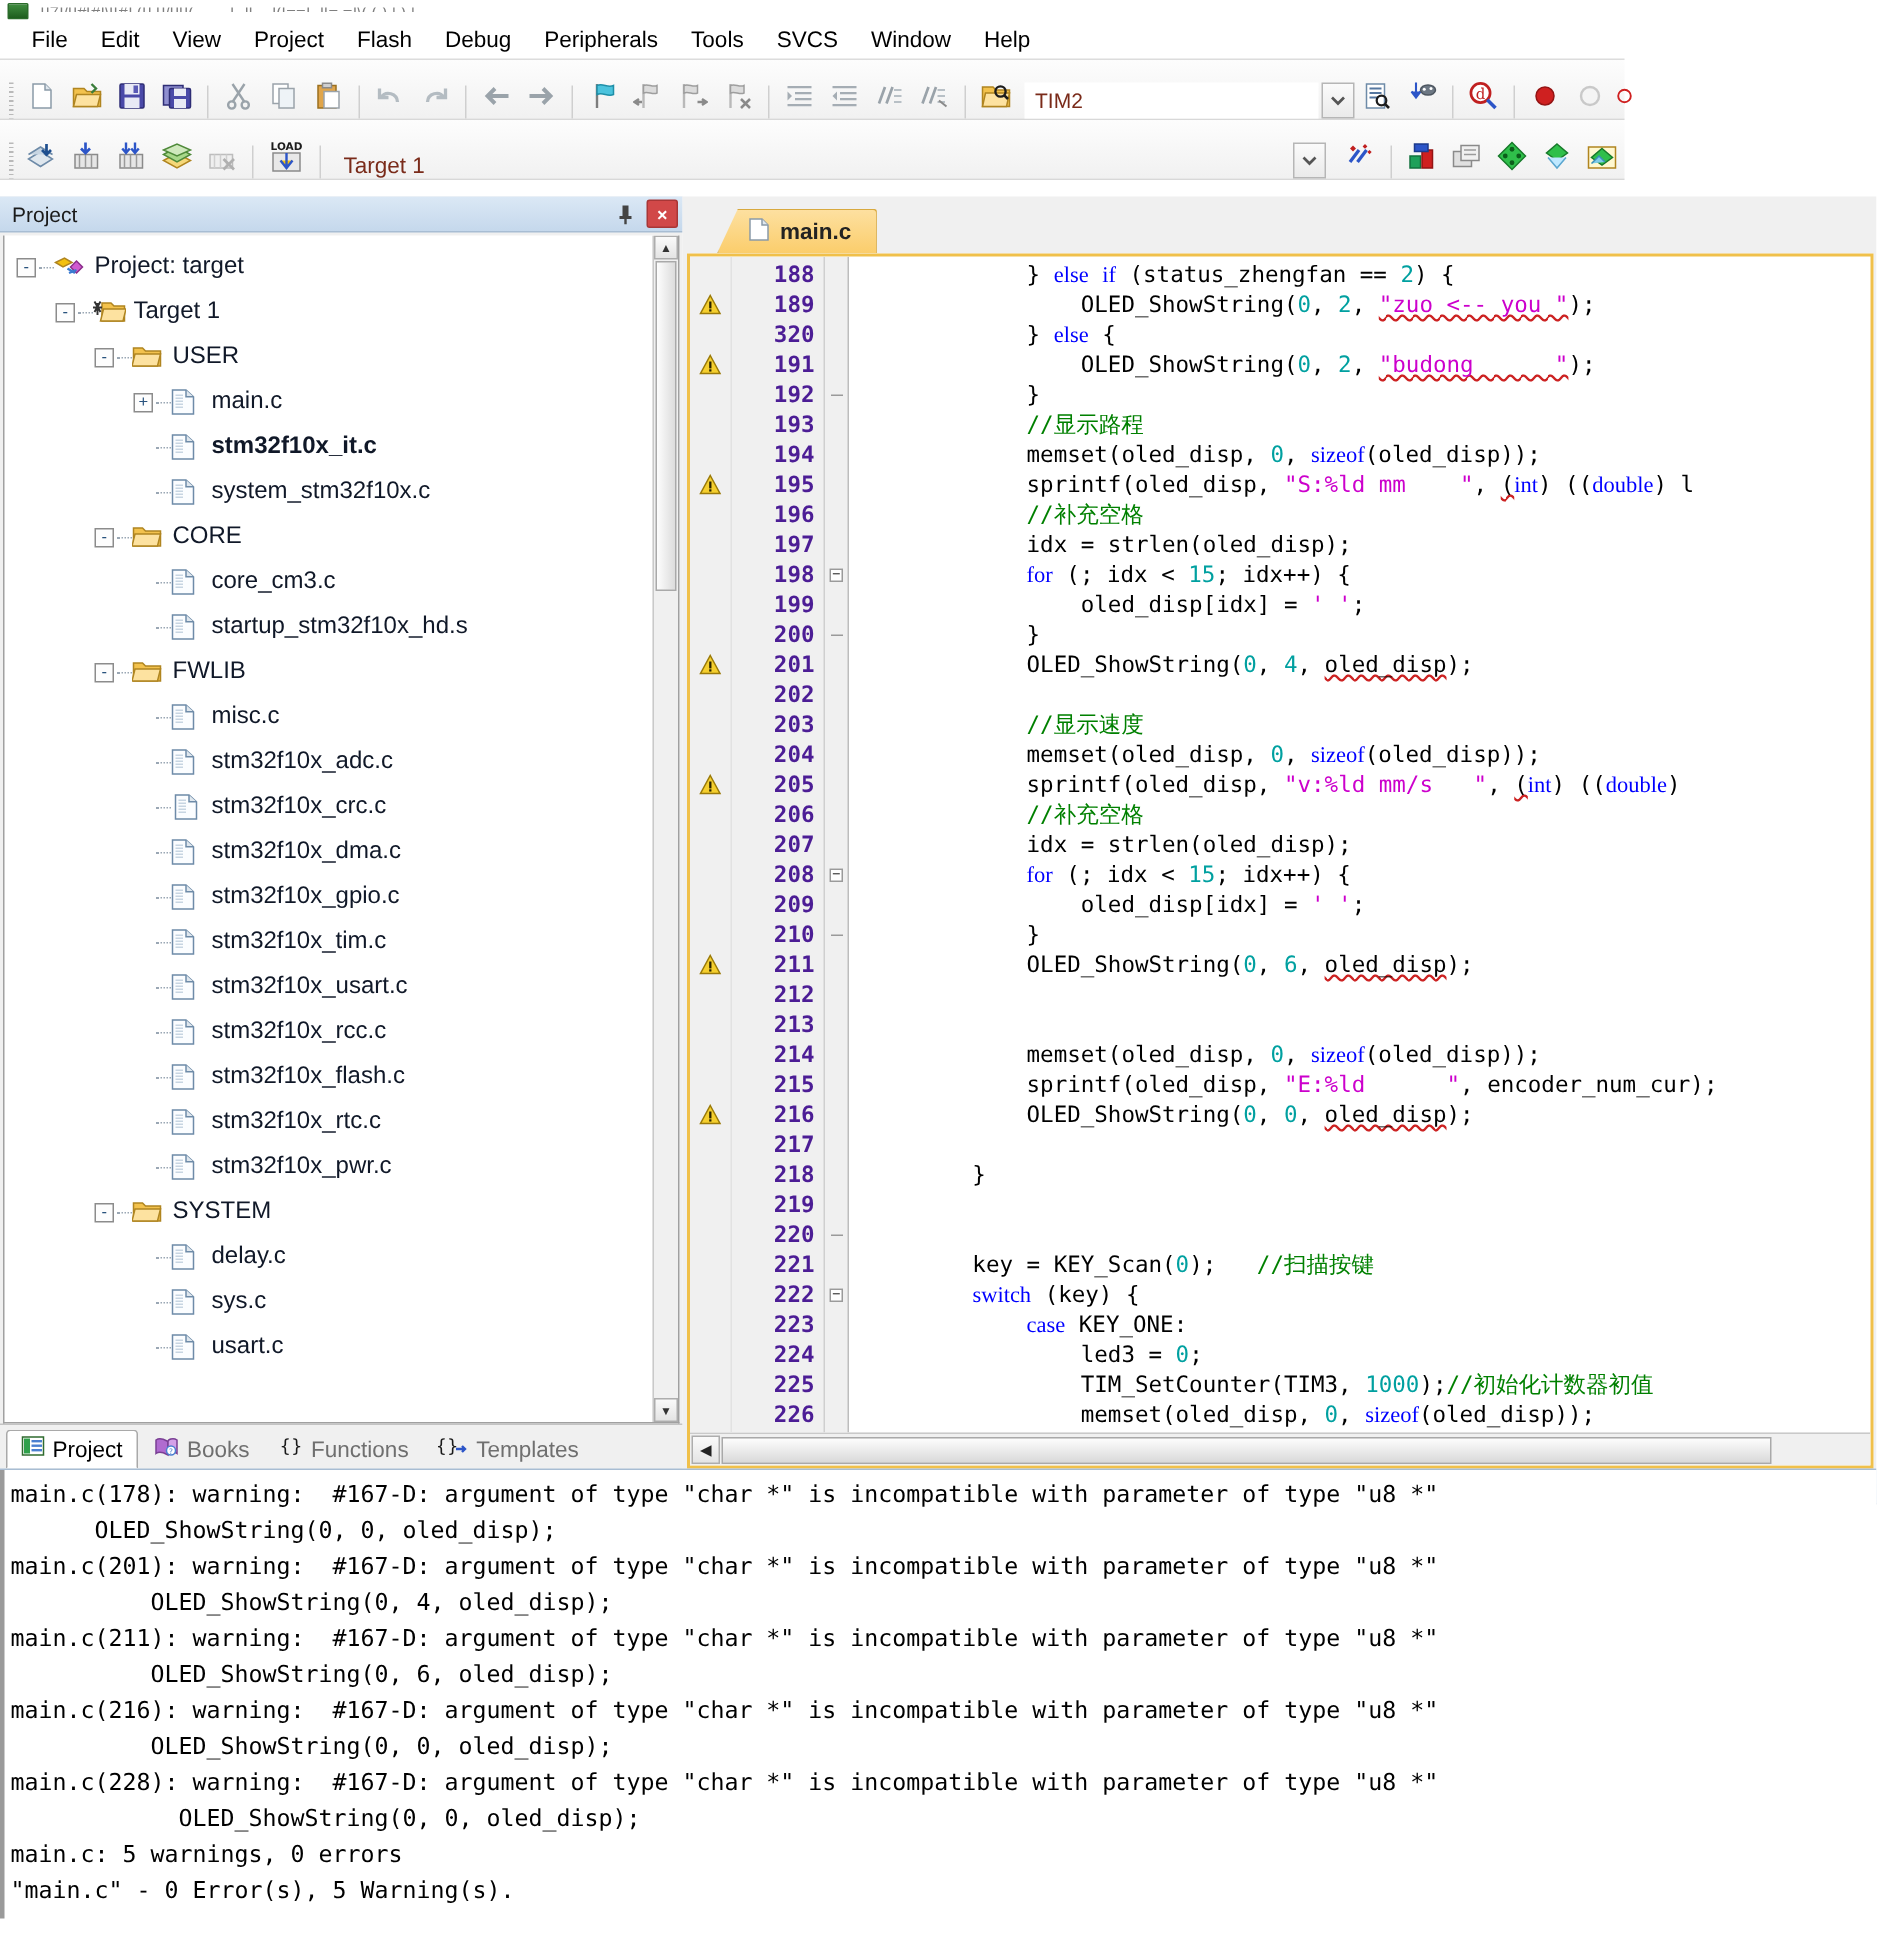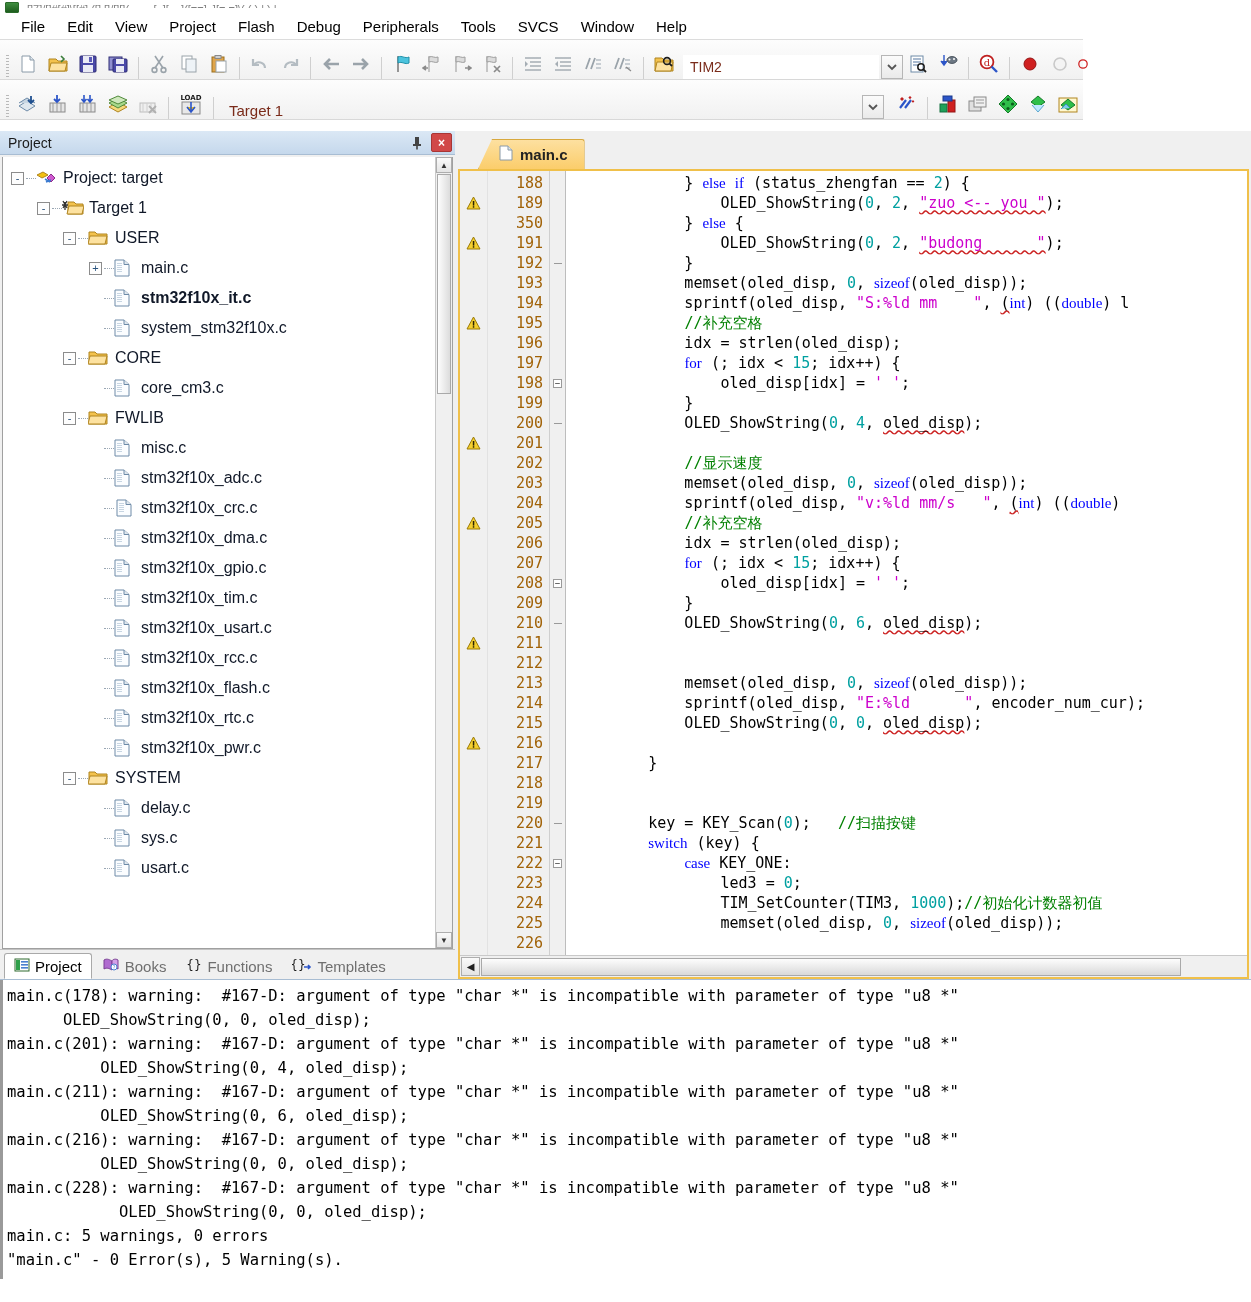--- a/index.html
+++ b/index.html
@@ -239,21 +239,21 @@
   }
   .code-text {
     flex: 1; padding: 2px 0 0 10px; overflow: hidden;
     position: relative;
   }
   .ln, .cl, .eg, .fg {
     height: 20px; line-height: 20px;
     font-family: "DejaVu Sans Mono", monospace;
     font-size: 15px; white-space: pre;
   }
-  .ln { color: #a16207; }
+  .ln { color: #4c1d95; font-weight: bold; }
   .eg { display: flex; align-items: center; justify-content: center; }
   .fg { display: flex; align-items: center; justify-content: center; }
   .cl { color: #000; }
   .kw   { color: #0000ff; font-family: Liberation Serif, serif; }
   .num  { color: #00a0a0; }
   .str  { color: #cc00cc; }
   .cmt  { color: #008000; }
   .wavy { text-decoration: underline wavy #cc2222; text-decoration-skip-ink: none; }
 
   .fold-box {
@@ -775,20 +775,36 @@
                   <path d="M10 1v4.5h5" fill="#dfe7ee" stroke="#6e8ba8"></path>
                   <g fill="#c7d5e2">
                     <rect x="3" y="4" width="5" height="1"></rect>
                     <rect x="3" y="6" width="5" height="1"></rect>
                     <rect x="3" y="8" width="5" height="1"></rect>
                     <rect x="3" y="10" width="5" height="1"></rect>
                     <rect x="3" y="12" width="5" height="1"></rect>
                   </g>
                 </svg></span>
               <span class="tlabel">core_cm3.c</span>
+            </div>
+            <div class="tnode" style="padding-left: 78px;">
+              <div class="expander empty"></div>
+              <div class="dots"></div>
+              <span class="ticon"><svg width="16" height="18" viewBox="0 0 16 18">
+                  <path d="M1 1h9l5 4.5V17H1z" fill="#fbfdff" stroke="#6e8ba8"></path>
+                  <path d="M10 1v4.5h5" fill="#dfe7ee" stroke="#6e8ba8"></path>
+                  <g fill="#c7d5e2">
+                    <rect x="3" y="4" width="5" height="1"></rect>
+                    <rect x="3" y="6" width="5" height="1"></rect>
+                    <rect x="3" y="8" width="5" height="1"></rect>
+                    <rect x="3" y="10" width="5" height="1"></rect>
+                    <rect x="3" y="12" width="5" height="1"></rect>
+                  </g>
+                </svg></span>
+              <span class="tlabel">startup_stm32f10x_hd.s</span>
             </div>
             <div class="tnode" style="padding-left: 52px;">
               <div class="expander">-</div>
               <div class="dots"></div>
               <span class="ticon"><svg width="20" height="18" viewBox="0 0 20 18">
                   <path d="M1 3h6l2 2h10v10H1z" fill="#f3c24d" stroke="#b08520"></path>
                   <path d="M2 7h17l-2 8H0z" fill="#fde2a0" stroke="#b08520"></path>
                 </svg></span>
               <span class="tlabel">FWLIB</span>
             </div>
@@ -1155,21 +1171,21 @@
               <div class="eg"></div>
               <div class="eg"></div>
               <div class="eg"></div>
               <div class="eg"></div>
               <div class="eg"></div>
               <div class="eg"></div>
             </div>
           <div class="num-gutter" id="num-gutter">
               <div class="ln">188</div>
               <div class="ln">189</div>
-              <div class="ln">350</div>
+              <div class="ln">320</div>
               <div class="ln">191</div>
               <div class="ln">192</div>
               <div class="ln">193</div>
               <div class="ln">194</div>
               <div class="ln">195</div>
               <div class="ln">196</div>
               <div class="ln">197</div>
               <div class="ln">198</div>
               <div class="ln">199</div>
               <div class="ln">200</div>
@@ -1240,20 +1256,21 @@
               <div class="fg"></div>
               <div class="fg"></div>
               <div class="fg"></div>
             </div>
           <div class="code-text" id="code-text">
               <div class="cl">            } <span class="kw">else</span> <span class="kw">if</span> (status_zhengfan == <span class="num">2</span>) {</div>
               <div class="cl">                OLED_ShowString(<span class="num">0</span>, <span class="num">2</span>, <span class="str wavy">"zuo &lt;-- you "</span>);</div>
               <div class="cl">            } <span class="kw">else</span> {</div>
               <div class="cl">                OLED_ShowString(<span class="num">0</span>, <span class="num">2</span>, <span class="str wavy">"budong      "</span>);</div>
               <div class="cl">            }</div>
+              <div class="cl">            <span class="cmt">//显示路程</span></div>
               <div class="cl">            memset(oled_disp, <span class="num">0</span>, <span class="kw">sizeof</span>(oled_disp));</div>
               <div class="cl">            sprintf(oled_disp, <span class="str">"S:%ld mm    "</span>, <span class="wavy">(</span><span class="kw">int</span>) ((<span class="kw">double</span>) l</div>
               <div class="cl">            <span class="cmt">//补充空格</span></div>
               <div class="cl">            idx = strlen(oled_disp);</div>
               <div class="cl">            <span class="kw">for</span> (; idx &lt; <span class="num">15</span>; idx++) {</div>
               <div class="cl">                oled_disp[idx] = <span class="str">' '</span>;</div>
               <div class="cl">            }</div>
               <div class="cl">            OLED_ShowString(<span class="num">0</span>, <span class="num">4</span>, <span class="wavy">oled_disp</span>);</div>
               <div class="cl">&nbsp;</div>
               <div class="cl">            <span class="cmt">//显示速度</span></div>

